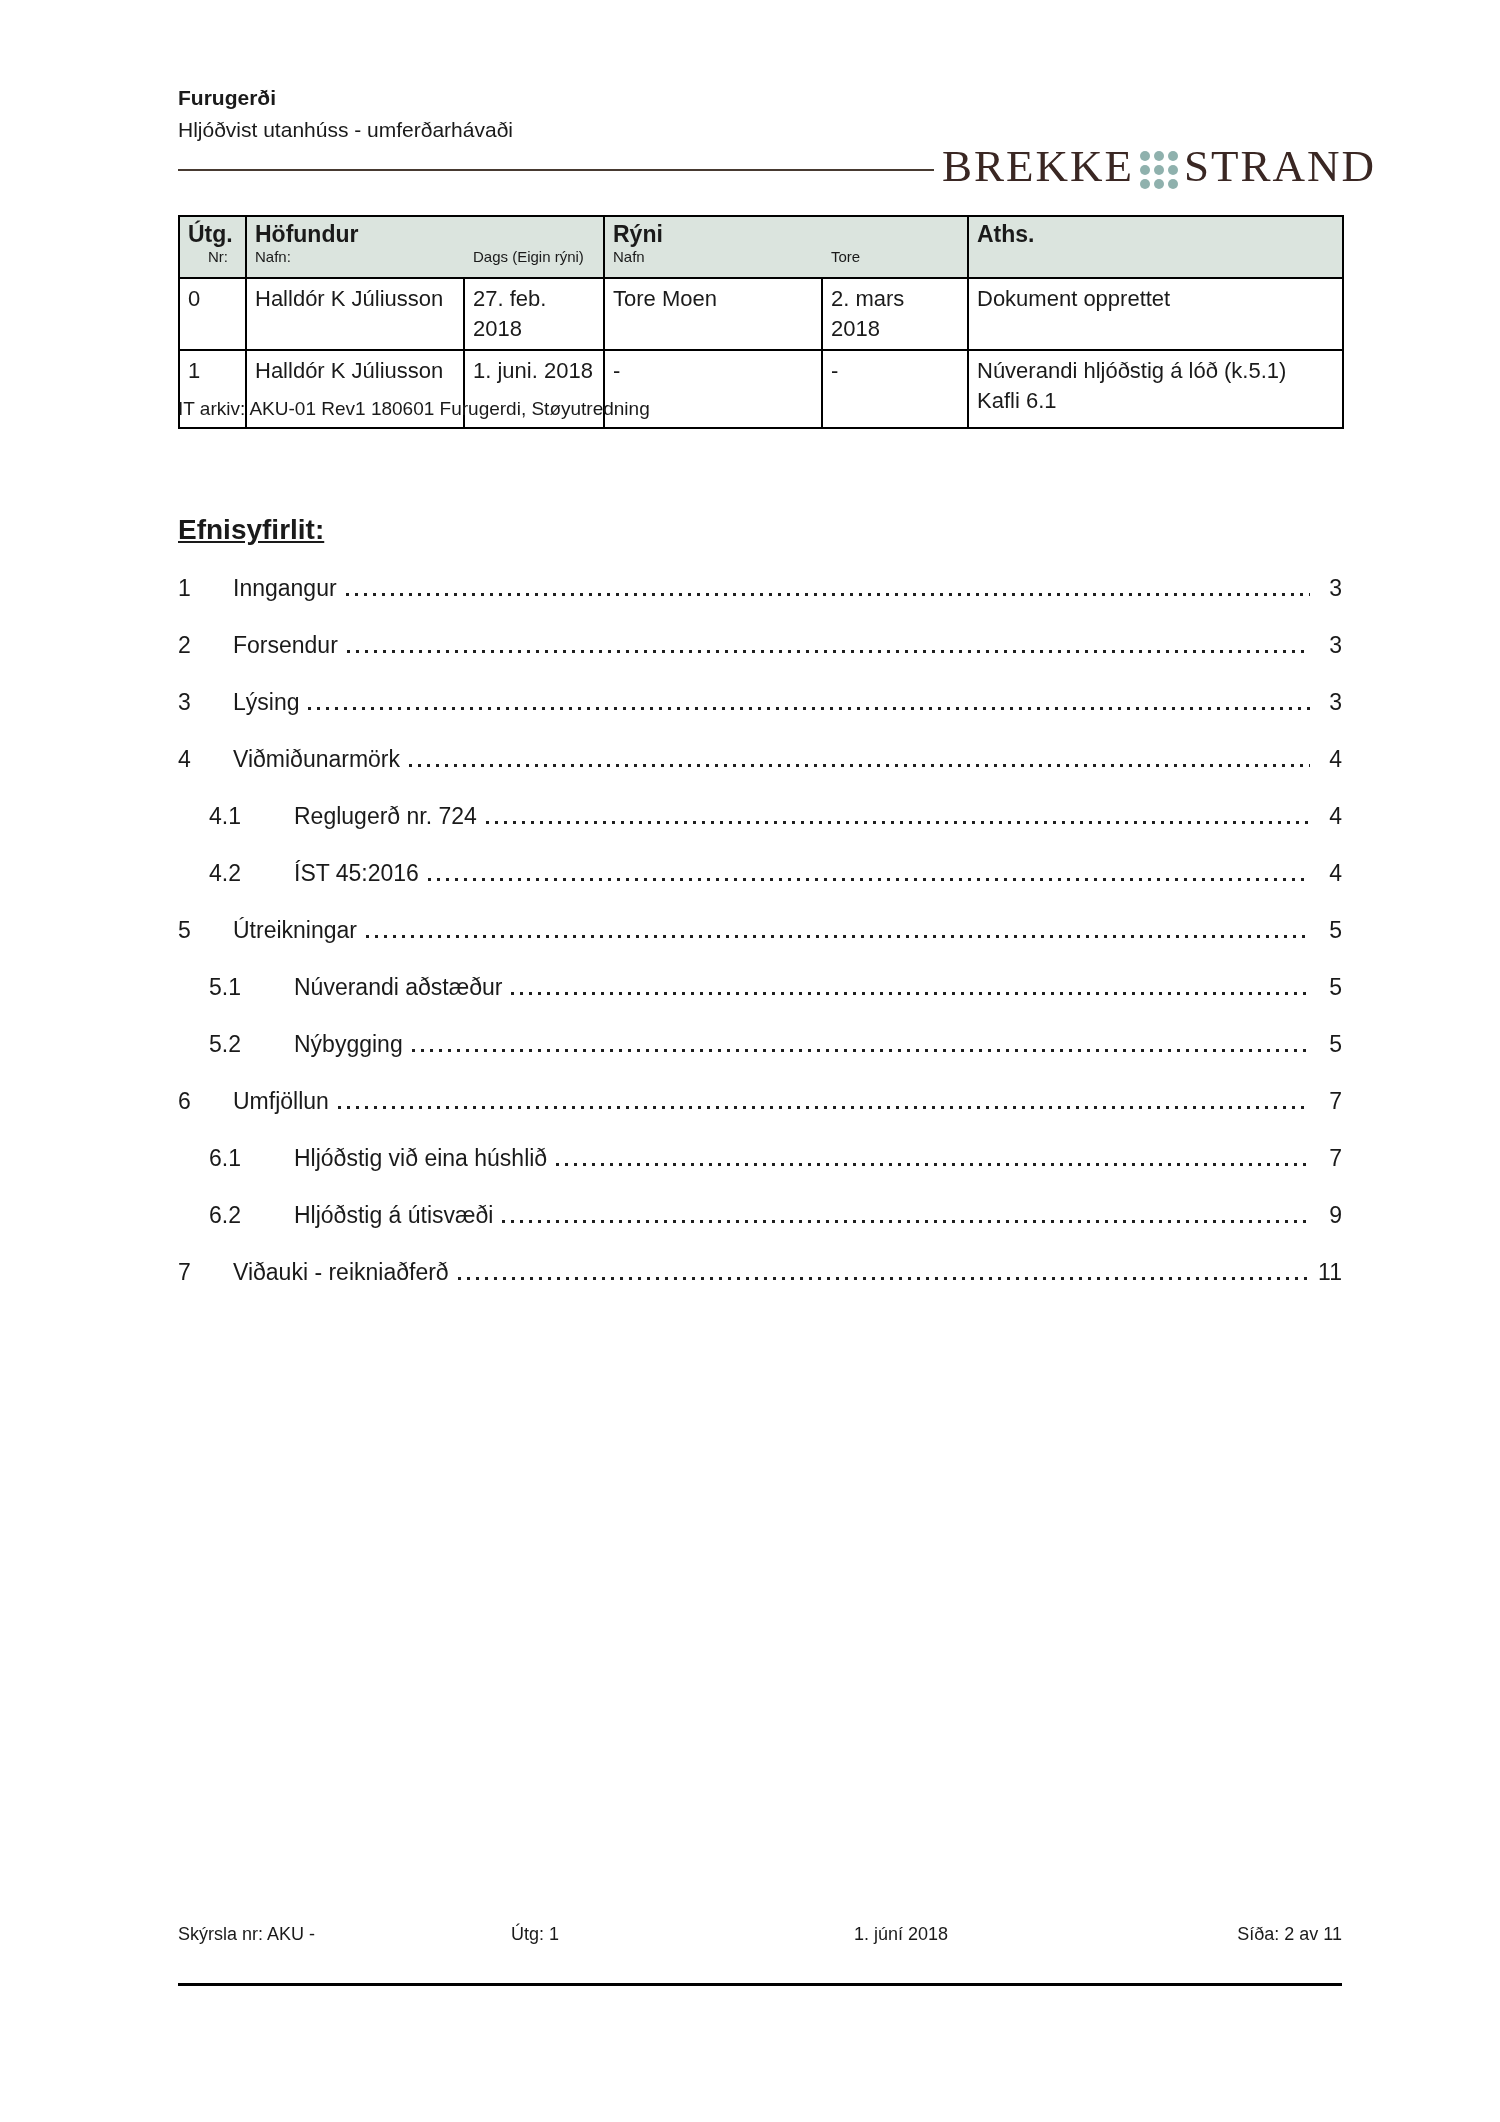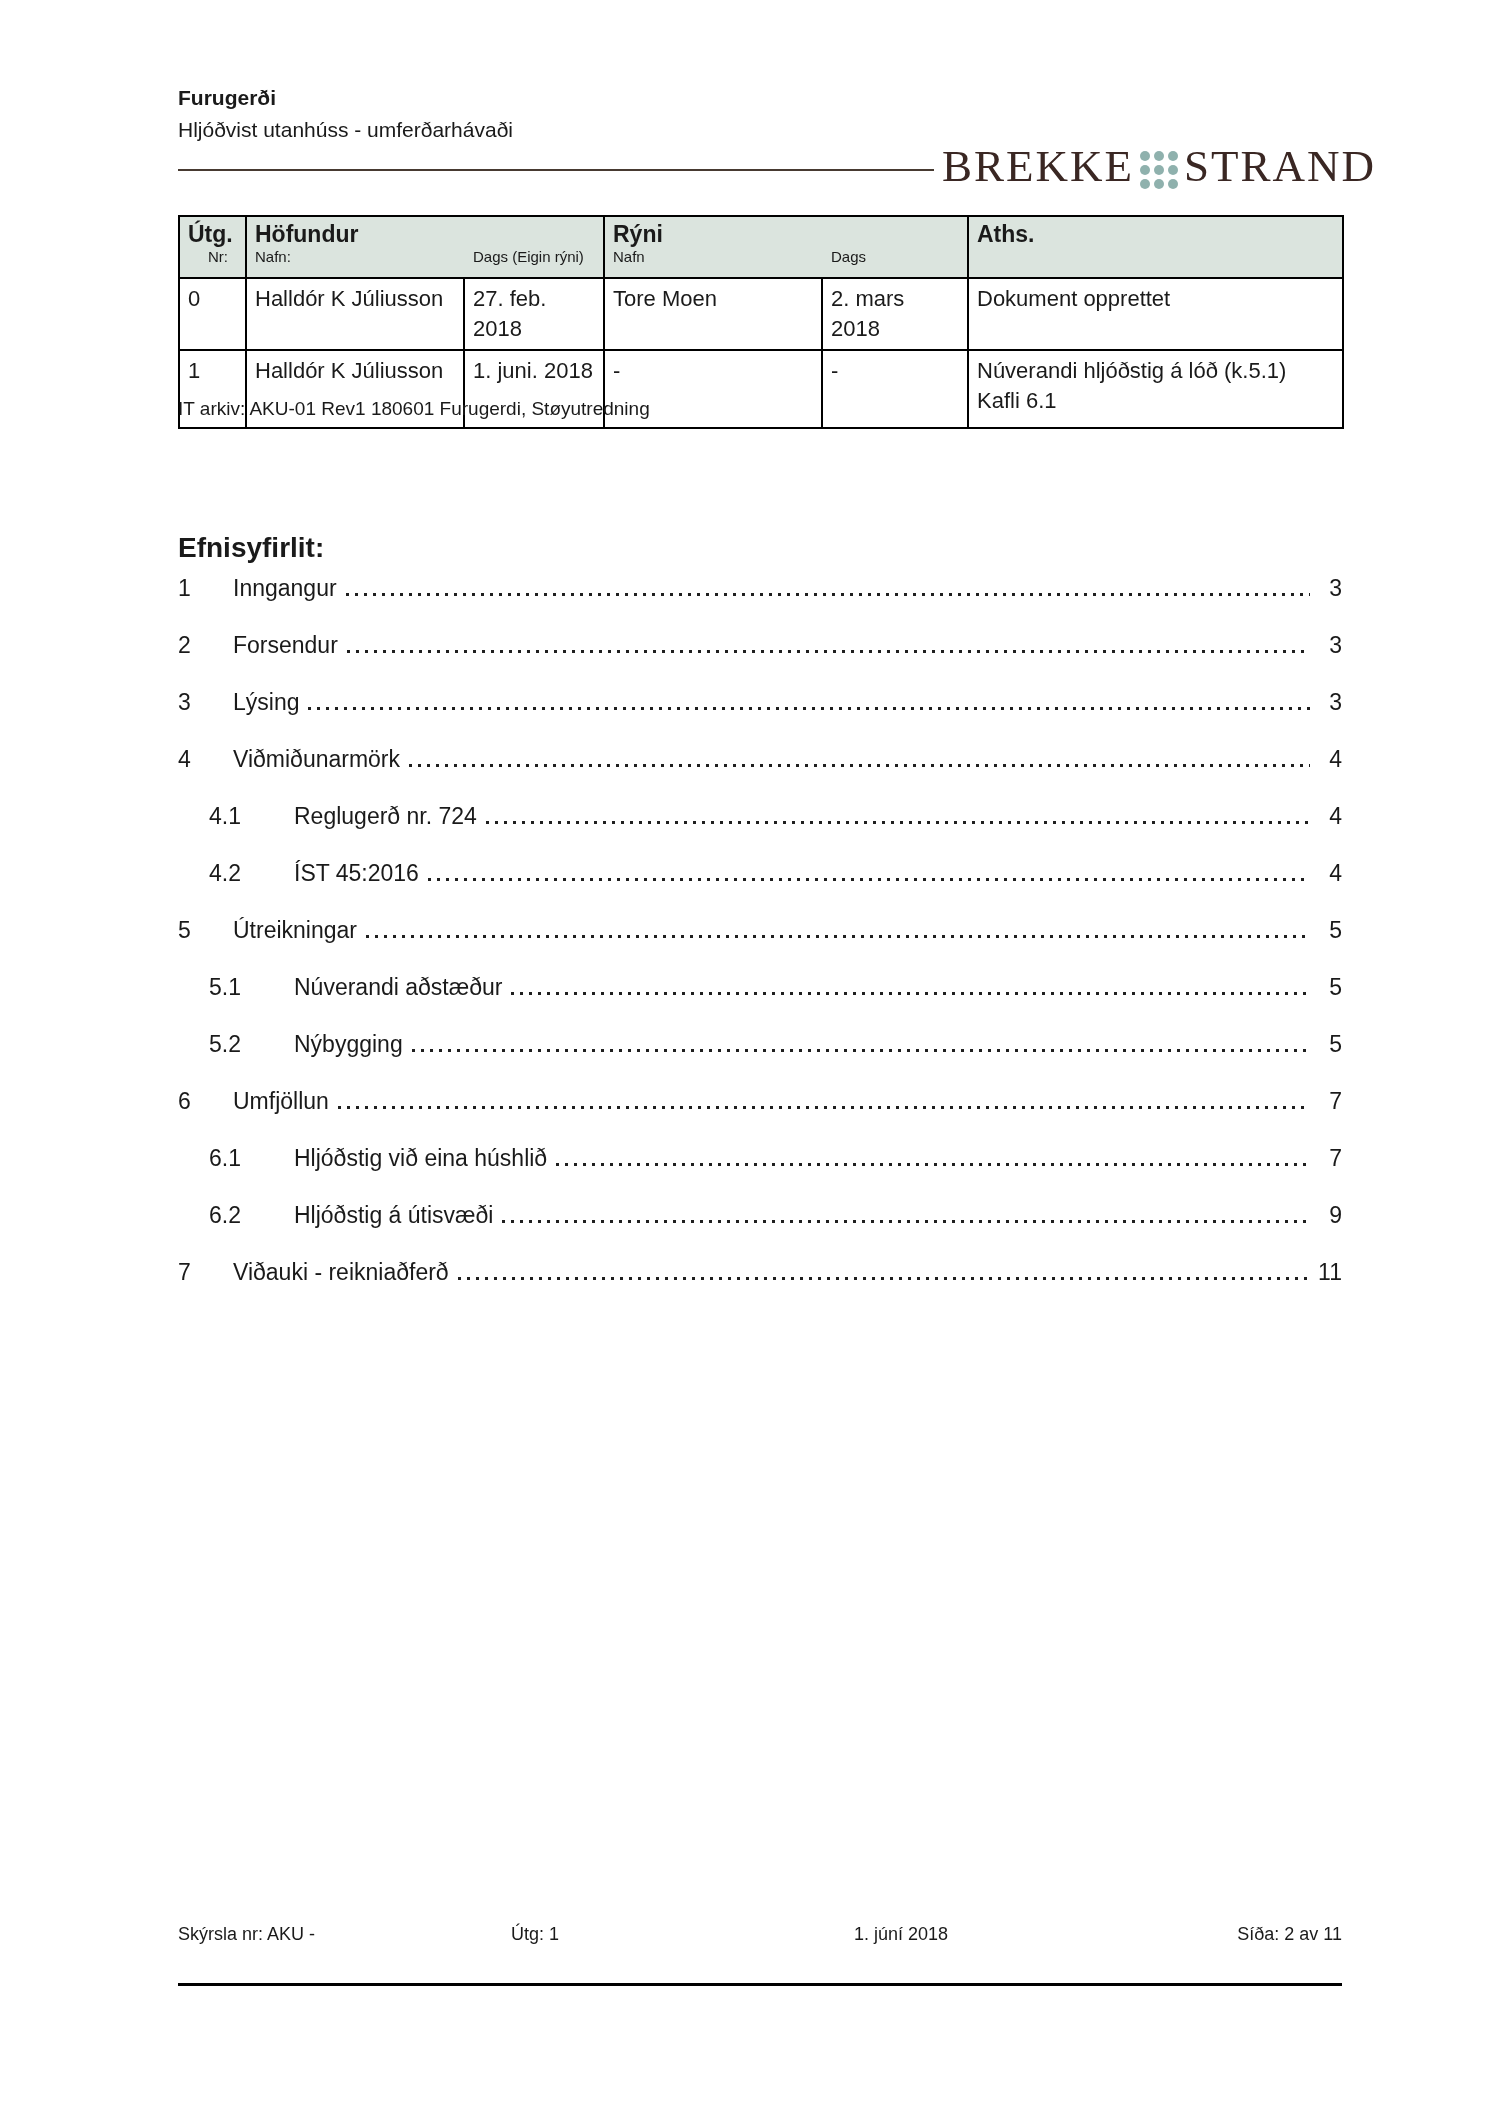--- a/index.html
+++ b/index.html
@@ -85,22 +85,22 @@
   .row-0 td { height: 42px; }
   .row-1 td { height: 78px; }
 
   .archive-note {
     position: absolute; top: 398px; left: 0;
     font-size: 19px;
   }
 
   
   .toc-title {
-    position: absolute; top: 532px; left: 0;
-    font-size: 28px; font-weight: bold;
+    position: absolute; top: 514px; left: 0;
+    font-size: 28px; font-weight: bold; text-decoration: underline;
   }
   .toc-list { position: absolute; top: 576px; left: 0; width: 1164px; }
   .toc-row {
     display: flex;
     font-size: 23px;
     line-height: 24px;
     margin-bottom: 33px;
     cursor: pointer;
   }
   .toc-row.lvl2 { padding-left: 31px; }
@@ -179,21 +179,21 @@
                 <span class="sub-a">Nafn:</span>
                 <span class="sub-b">Dags (Eigin rýni)</span>
               </div>
             </div>
           </th>
           <th colspan="2">
             <div class="th-inner">
               <div class="th-main">Rýni</div>
               <div class="th-subrow">
                 <span class="sub-a">Nafn</span>
-                <span class="sub-b">Dags</span>
+                <span class="sub-b">Tore</span>
               </div>
             </div>
           </th>
           <th>
             <div class="th-inner">
               <div class="th-main">Aths.</div>
             </div>
           </th>
         </tr>
       </thead>

